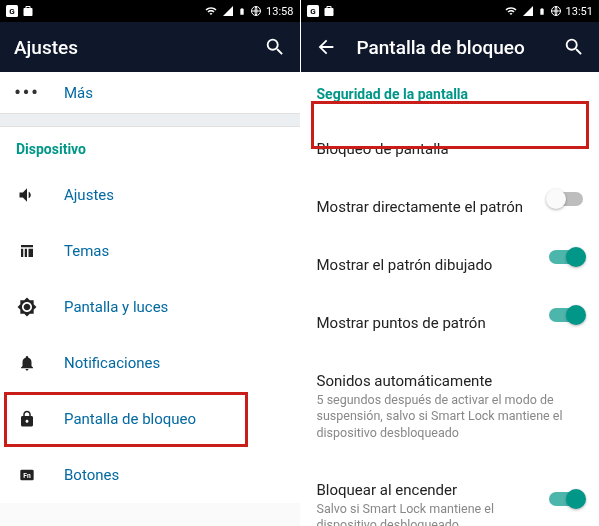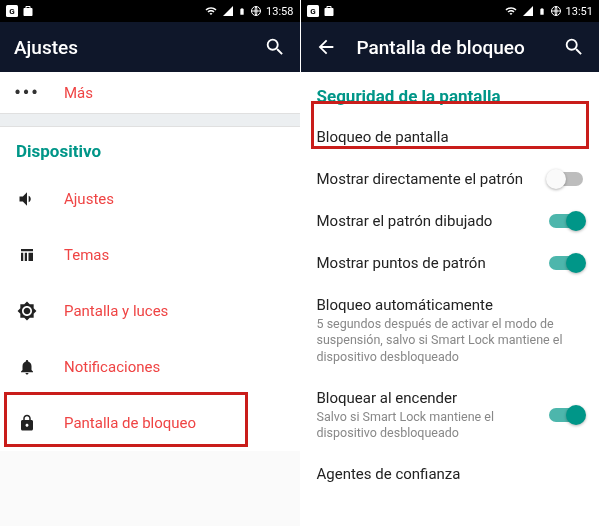--- a/index.html
+++ b/index.html
@@ -51,49 +51,49 @@
 
   .row {
     display: flex;
     align-items: center;
     padding: 18px 16px;
     background: #fff;
     gap: 26px;
     min-height: 56px;
   }
   .row .icon { width: 22px; display: flex; justify-content: center; color: #1b1b1b; }
-  .row .label { font-size: 15px; color: #ef4444; }
+  .row .label { font-size: 15px; color: #0369a1; }
   .row.more { padding: 10px 16px; min-height: 40px; }
   .row.more .icon { font-size: 18px; letter-spacing: 2px; color: #333; font-weight: bold; }
 
   .section-gap { height: 14px; background: #eceff1; border-top: 1px solid #e0e0e0; border-bottom: 1px solid #e0e0e0; }
 
   .subheader {
     padding: 14px 16px 10px;
-    font-size: 17px;
+    font-size: 14px;
     font-weight: 700;
     color: #009688;
     background: #fff;
   }
 
   .highlight {
     position: absolute;
     border: 3px solid #c91d1a;
     pointer-events: none;
   }
 
   
   .setting {
     display: flex;
     align-items: center;
     padding: 12px 16px;
     background: #fff;
     gap: 12px;
   }
-  .setting .txt { flex: 1; }
+  .setting .txt { flex: 1; margin-top: 16px; }
   .setting .primary { font-size: 15px; color: #222; }
   .setting .secondary { font-size: 12.5px; color: #888; margin-top: 2px; line-height: 1.3; }
 
   .toggle {
     width: 34px; height: 14px; border-radius: 7px;
     background: #4db6ac;
     position: relative;
     flex-shrink: 0;
   }
   .toggle::after {
@@ -200,20 +200,29 @@
       <span class="label">Notificaciones</span>
     </div>
     <div class="row">
       <span class="icon">
           <svg width="18" height="20" viewBox="0 0 24 24" fill="#222">
             <path d="M18 8h-1V6c0-2.76-2.24-5-5-5S7 3.24 7 6v2H6c-1.1 0-2 .9-2 2v10c0 1.1.9 2 2 2h12c1.1 0 2-.9 2-2V10c0-1.1-.9-2-2-2zm-6 9c-1.1 0-2-.9-2-2s.9-2 2-2 2 .9 2 2-.9 2-2 2zM9 8V6c0-1.66 1.34-3 3-3s3 1.34 3 3v2H9z"></path>
           </svg>
         </span>
       <span class="label">Pantalla de bloqueo</span>
     </div>
+    <div class="row">
+      <span class="icon">
+          <svg width="18" height="16" viewBox="0 0 24 24">
+            <rect x="2" y="4" width="20" height="16" rx="2" fill="#222"></rect>
+            <text x="12" y="16" font-size="10" text-anchor="middle" fill="#fff" font-weight="bold">Fn</text>
+          </svg>
+        </span>
+      <span class="label">Botones</span>
+    </div>
   </div>
 
   <div class="highlight" style="left:4px; top:392px; width:244px; height:55px;"></div>
 </div>
 
 <div class="screen">
   <div class="statusbar">
     <span class="ic">
         <svg width="12" height="12" viewBox="0 0 24 24" fill="#fff">
           <rect width="24" height="24" rx="3"></rect>
@@ -287,21 +296,21 @@
     </div>
     <div class="setting">
       <div class="txt">
           <div class="primary">Mostrar puntos de patrón</div>
         </div>
       <div class="toggle"></div>
     </div>
 
     <div class="setting">
       <div class="txt">
-        <div class="primary">Bloqueo automáticamente</div>
+        <div class="primary">Sonidos automáticamente</div>
         <div class="secondary">5 segundos después de activar el modo de suspensión, salvo si Smart Lock mantiene el dispositivo desbloqueado</div>
       </div>
     </div>
 
     <div class="setting">
       <div class="txt">
         <div class="primary">Bloquear al encender</div>
         <div class="secondary">Salvo si Smart Lock mantiene el dispositivo desbloqueado</div>
       </div>
       <div class="toggle"></div>

